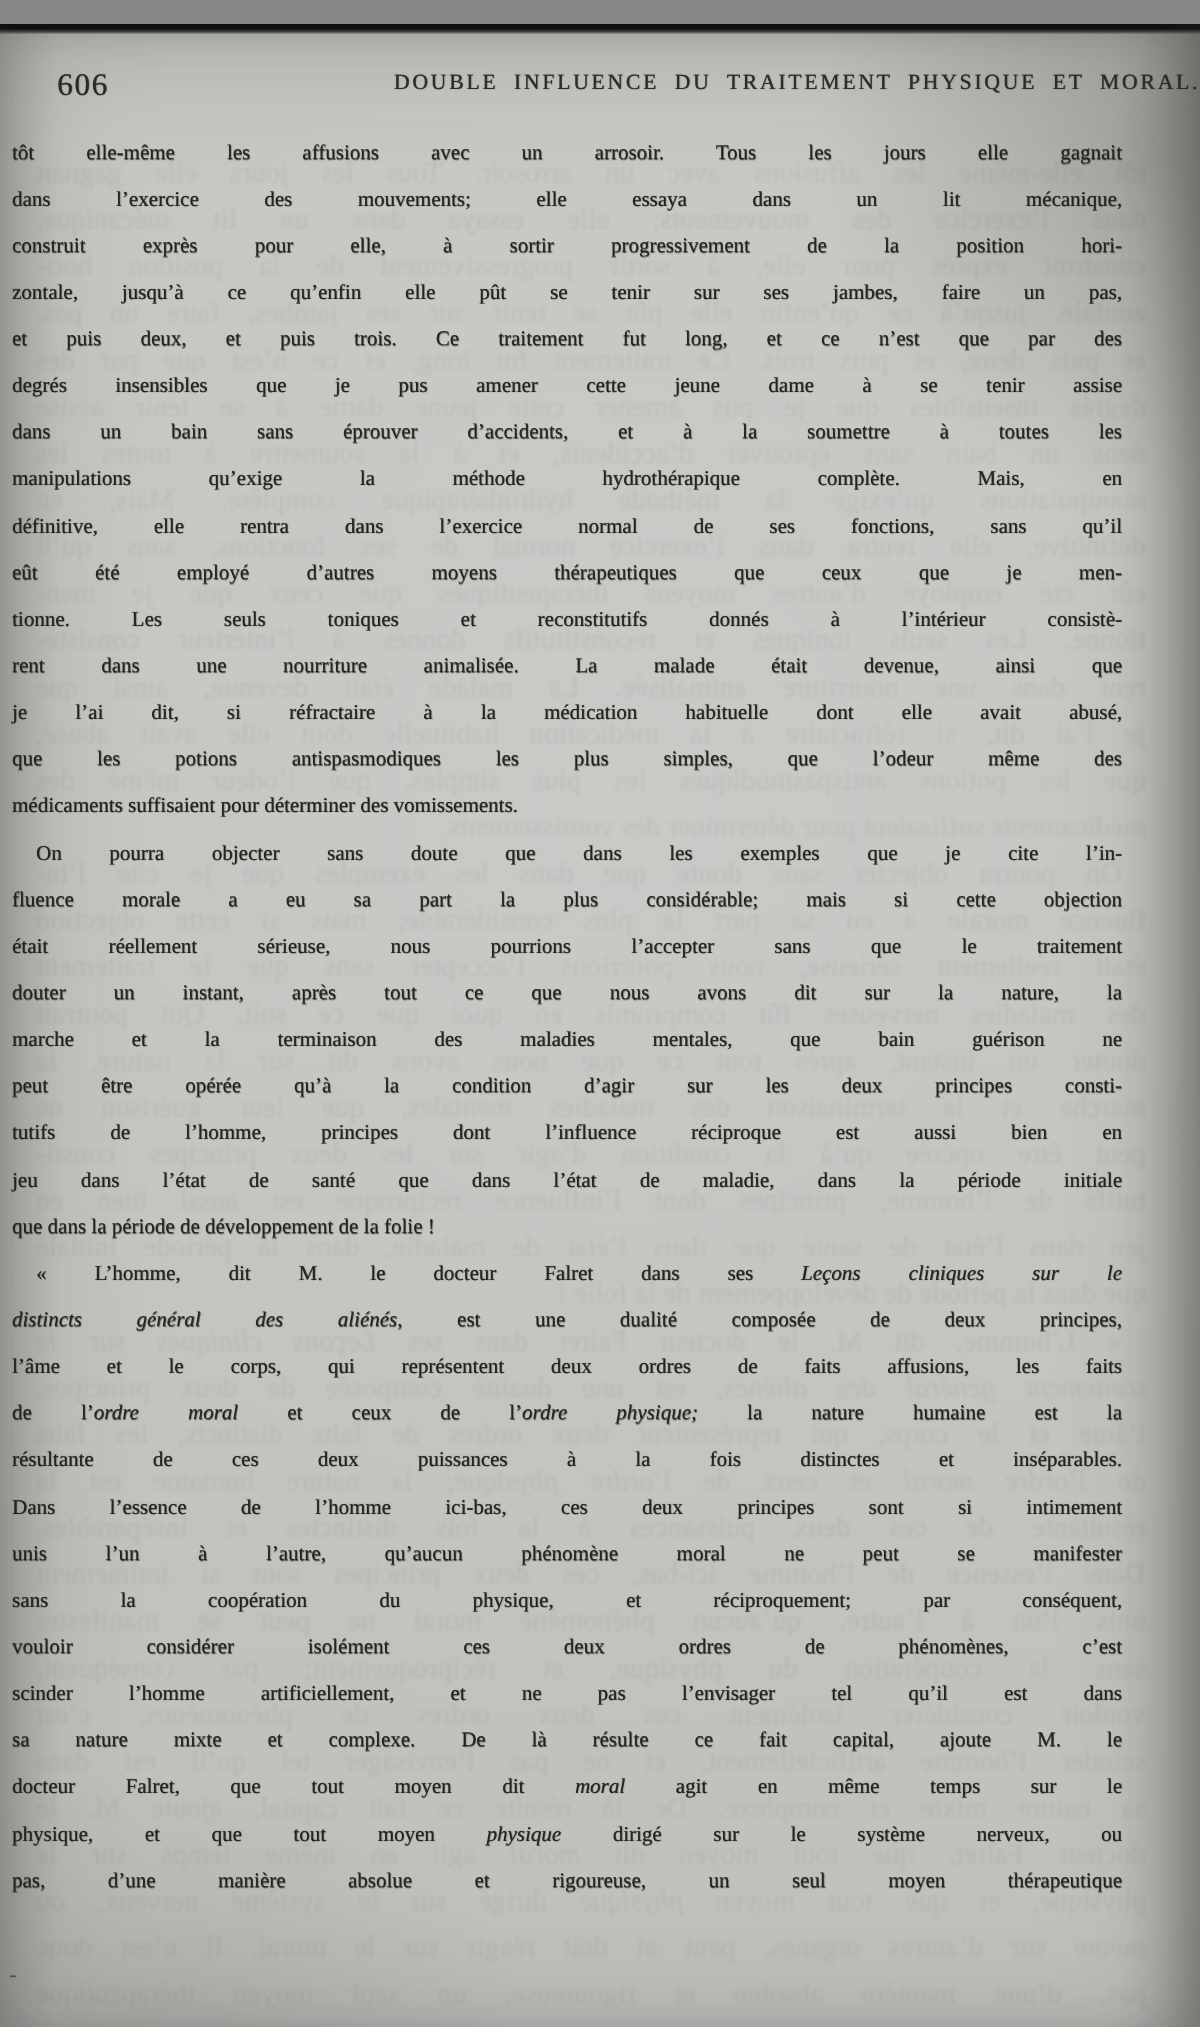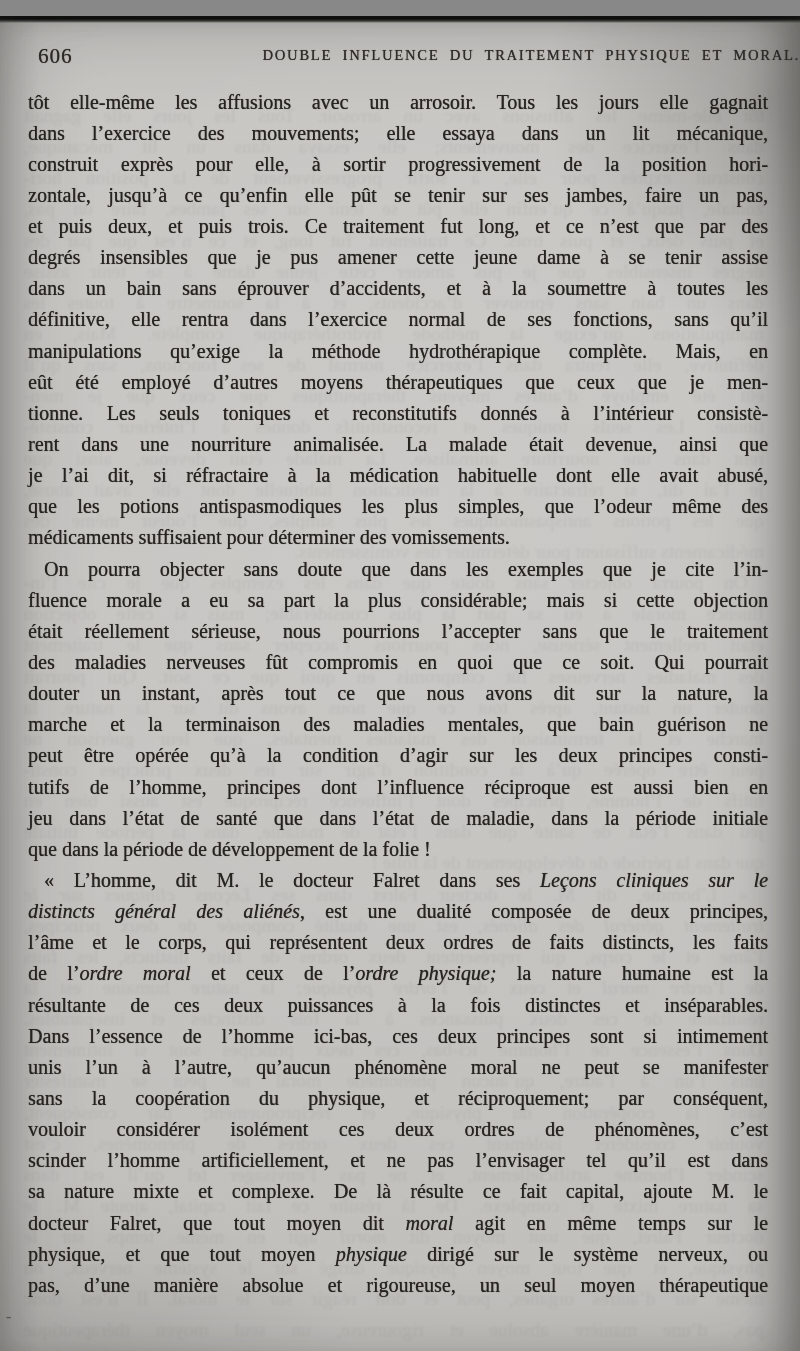--- a/index.html
+++ b/index.html
@@ -33,22 +33,22 @@
     position:absolute;left:38px;top:0;
     font-size:21px;letter-spacing:1px;color:#2c2a26;
     text-shadow:0.3px 0.3px 0.7px rgba(30,28,24,0.75);
   }
   .running-title{
     position:absolute;left:0;top:3px;width:100%;text-align:right;
     font-size:14.5px;letter-spacing:1.8px;word-spacing:5px;color:#2e2c28;
     text-shadow:0.3px 0.3px 0.7px rgba(30,28,24,0.8);
   }
   .page-body{
-    position:absolute;top:70.5px;left:28px;width:740px;
-    font-size:20px;
+    position:absolute;top:70.5px;left:8px;width:740px;
+    font-size:14px;
   }
   .line{
     height:31.15px;line-height:31.15px;
     text-align:justify;text-align-last:justify;
     white-space:nowrap;
     text-shadow:0.35px 0.35px 0.7px rgba(32,30,26,0.78);
   }
   .line.lastline{text-align-last:left;}
   .line.indent{text-indent:16px;}
   .line i{font-style:italic;}
@@ -124,41 +124,40 @@
   </div>
 
   <div class="page-body">
       <div class="line"><span>tôt elle-même les affusions avec un arrosoir. Tous les jours elle gagnait</span></div>
       <div class="line"><span>dans l’exercice des mouvements; elle essaya dans un lit mécanique,</span></div>
       <div class="line"><span>construit exprès pour elle, à sortir progressivement de la position hori-</span></div>
       <div class="line"><span>zontale, jusqu’à ce qu’enfin elle pût se tenir sur ses jambes, faire un pas,</span></div>
       <div class="line"><span>et puis deux, et puis trois. Ce traitement fut long, et ce n’est que par des</span></div>
       <div class="line"><span>degrés insensibles que je pus amener cette jeune dame à se tenir assise</span></div>
       <div class="line"><span>dans un bain sans éprouver d’accidents, et à la soumettre à toutes les</span></div>
+      <div class="line"><span>manipulations qu’exige la méthode hydrothérapique complète. Mais, en</span></div>
       <div class="line"><span>définitive, elle rentra dans l’exercice normal de ses fonctions, sans qu’il</span></div>
-      <div class="line"><span>manipulations qu’exige la méthode hydrothérapique complète. Mais, en</span></div>
       <div class="line"><span>eût été employé d’autres moyens thérapeutiques que ceux que je men-</span></div>
       <div class="line"><span>tionne. Les seuls toniques et reconstitutifs donnés à l’intérieur consistè-</span></div>
       <div class="line"><span>rent dans une nourriture animalisée. La malade était devenue, ainsi que</span></div>
       <div class="line"><span>je l’ai dit, si réfractaire à la médication habituelle dont elle avait abusé,</span></div>
       <div class="line"><span>que les potions antispasmodiques les plus simples, que l’odeur même des</span></div>
       <div class="line lastline"><span>médicaments suffisaient pour déterminer des vomissements.</span></div>
       <div class="line indent"><span>On pourra objecter sans doute que dans les exemples que je cite l’in-</span></div>
       <div class="line"><span>fluence morale a eu sa part la plus considérable; mais si cette objection</span></div>
       <div class="line"><span>était réellement sérieuse, nous pourrions l’accepter sans que le traitement</span></div>
-      <div class="line"><span>des maladies nerveuses fût compromis en quoi que ce soit. Qui pourrait</span></div>
       <div class="line"><span>douter un instant, après tout ce que nous avons dit sur la nature, la</span></div>
       <div class="line"><span>marche et la terminaison des maladies mentales, que bain guérison ne</span></div>
       <div class="line"><span>peut être opérée qu’à la condition d’agir sur les deux principes consti-</span></div>
       <div class="line"><span>tutifs de l’homme, principes dont l’influence réciproque est aussi bien en</span></div>
       <div class="line"><span>jeu dans l’état de santé que dans l’état de maladie, dans la période initiale</span></div>
       <div class="line lastline"><span>que dans la période de développement de la folie !</span></div>
       <div class="line indent"><span>« L’homme, dit M. le docteur Falret dans ses </span><i>Leçons cliniques sur le</i></div>
       <div class="line"><i>distincts général des aliénés</i><span>, est une dualité composée de deux principes,</span></div>
-      <div class="line"><span>l’âme et le corps, qui représentent deux ordres de faits distincts, les faits</span></div>
+      <div class="line"><span>l’âme et le corps, qui représentent deux ordres de faits affusions, les faits</span></div>
       <div class="line"><span>de l’</span><i>ordre moral</i><span> et ceux de l’</span><i>ordre physique;</i><span> la nature humaine est la</span></div>
       <div class="line"><span>résultante de ces deux puissances à la fois distinctes et inséparables.</span></div>
       <div class="line"><span>Dans l’essence de l’homme ici-bas, ces deux principes sont si intimement</span></div>
       <div class="line"><span>unis l’un à l’autre, qu’aucun phénomène moral ne peut se manifester</span></div>
       <div class="line"><span>sans la coopération du physique, et réciproquement; par conséquent,</span></div>
       <div class="line"><span>vouloir considérer isolément ces deux ordres de phénomènes, c’est</span></div>
       <div class="line"><span>scinder l’homme artificiellement, et ne pas l’envisager tel qu’il est dans</span></div>
       <div class="line"><span>sa nature mixte et complexe. De là résulte ce fait capital, ajoute M. le</span></div>
       <div class="line"><span>docteur Falret, que tout moyen dit </span><i>moral</i><span> agit en même temps sur le</span></div>
       <div class="line"><span>physique, et que tout moyen </span><i>physique</i><span> dirigé sur le système nerveux, ou</span></div>

